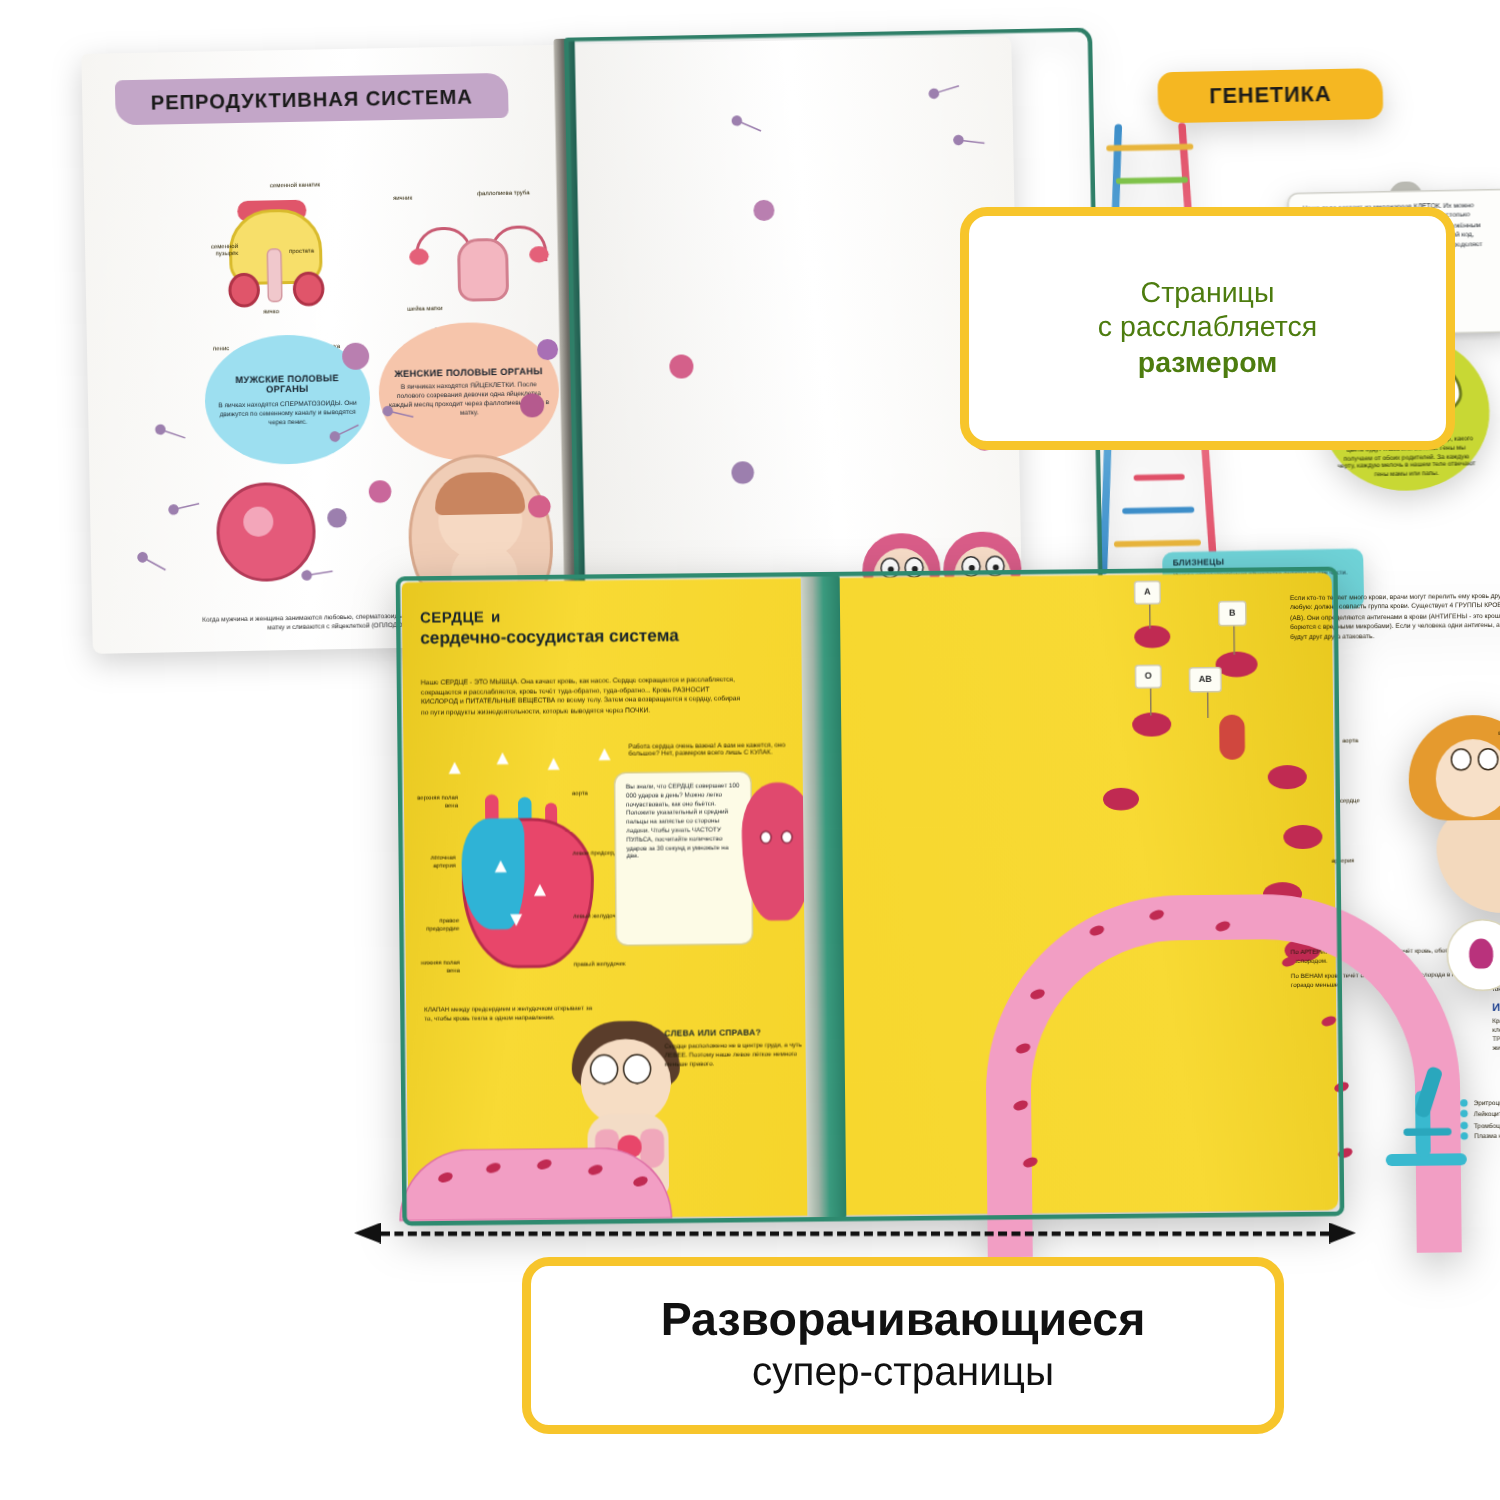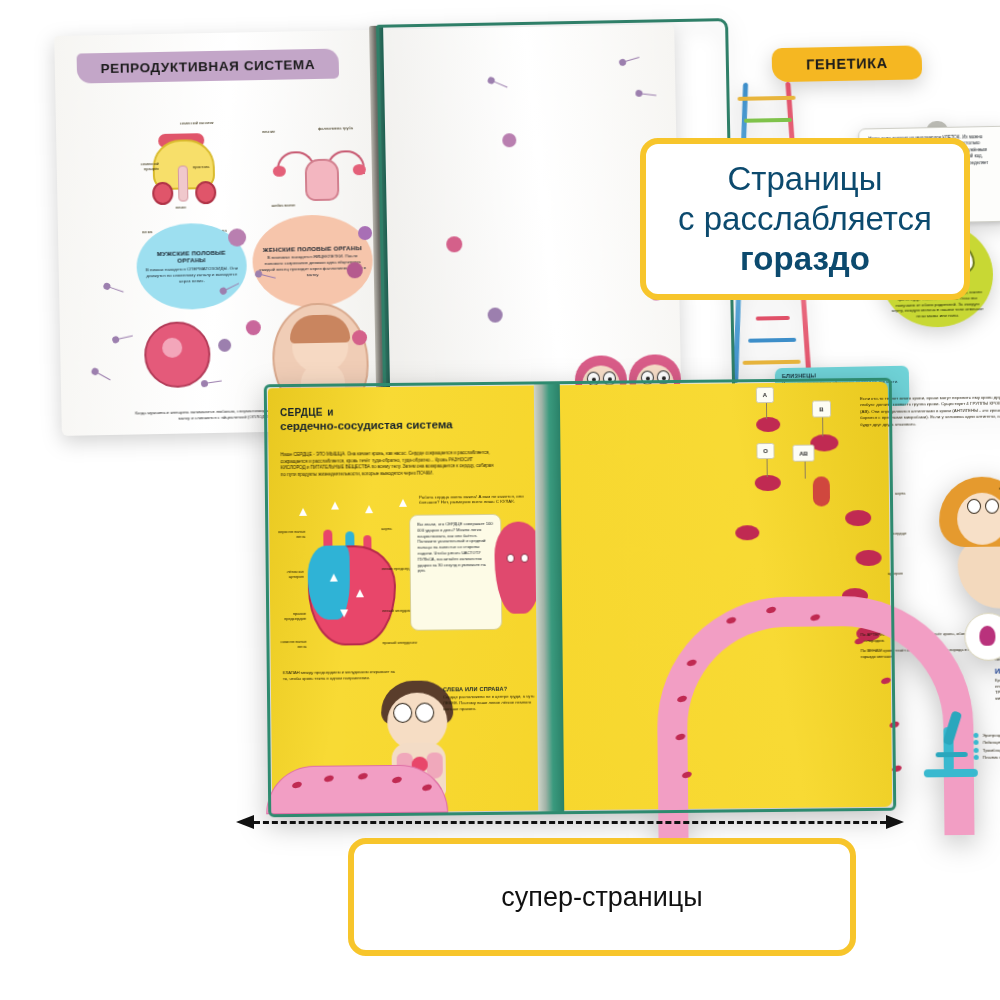--- a/index.html
+++ b/index.html
@@ -262,21 +262,21 @@
   .lg-txt{font-size:4.3px;color:#201a08;}
 
   .mini-bubble{position:absolute;background:#fff;border:1.2px solid #d9d4b8;
     border-radius:50%;}
 
   
   .callout{position:absolute;background:#ffffff;border:6px solid #f7c52b;
     border-radius:18px;display:flex;flex-direction:column;align-items:center;
     justify-content:center;text-align:center;box-sizing:border-box;}
   .co-right{left:640px;top:138px;width:330px;height:162px;padding:8px 14px;}
-  .co-line{font-size:33px;color:#0c4a6e;line-height:1.22;}
+  .co-line{font-size:19px;color:#4d7c0f;line-height:1.22;}
   .co-line.b{font-weight:bold;}
   .co-bottom{left:348px;top:838px;width:508px;height:118px;padding:6px 16px;}
   .co-b1{font-size:31px;font-weight:bold;color:#111;line-height:1.12;}
   .co-b2{font-size:27px;color:#111;line-height:1.18;margin-top:2px;}
 
   
   .measure{position:absolute;left:236px;top:815px;width:668px;height:14px;}
   .ms-line{position:absolute;left:18px;top:6px;width:632px;height:0;
     border-top:3px dashed #111;}
   .ms-arrow{position:absolute;top:0;width:0;height:0;
@@ -664,20 +664,21 @@
 
   <div class="measure">
     <div class="ms-arrow l"></div>
     <div class="ms-line"></div>
     <div class="ms-arrow r"></div>
   </div>
 
   <div class="callout co-right">
     <div class="co-line">Страницы</div>
     <div class="co-line">с расслабляется</div>
-    <div class="co-line b">гораздо</div>
+    <div class="co-line b">размером</div>
   </div>
 
   <div class="callout co-bottom">
+    <div class="co-b1">Разворачивающиеся</div>
     <div class="co-b2">супер-страницы</div>
   </div>
 
 </div>
 
 </body></html>

